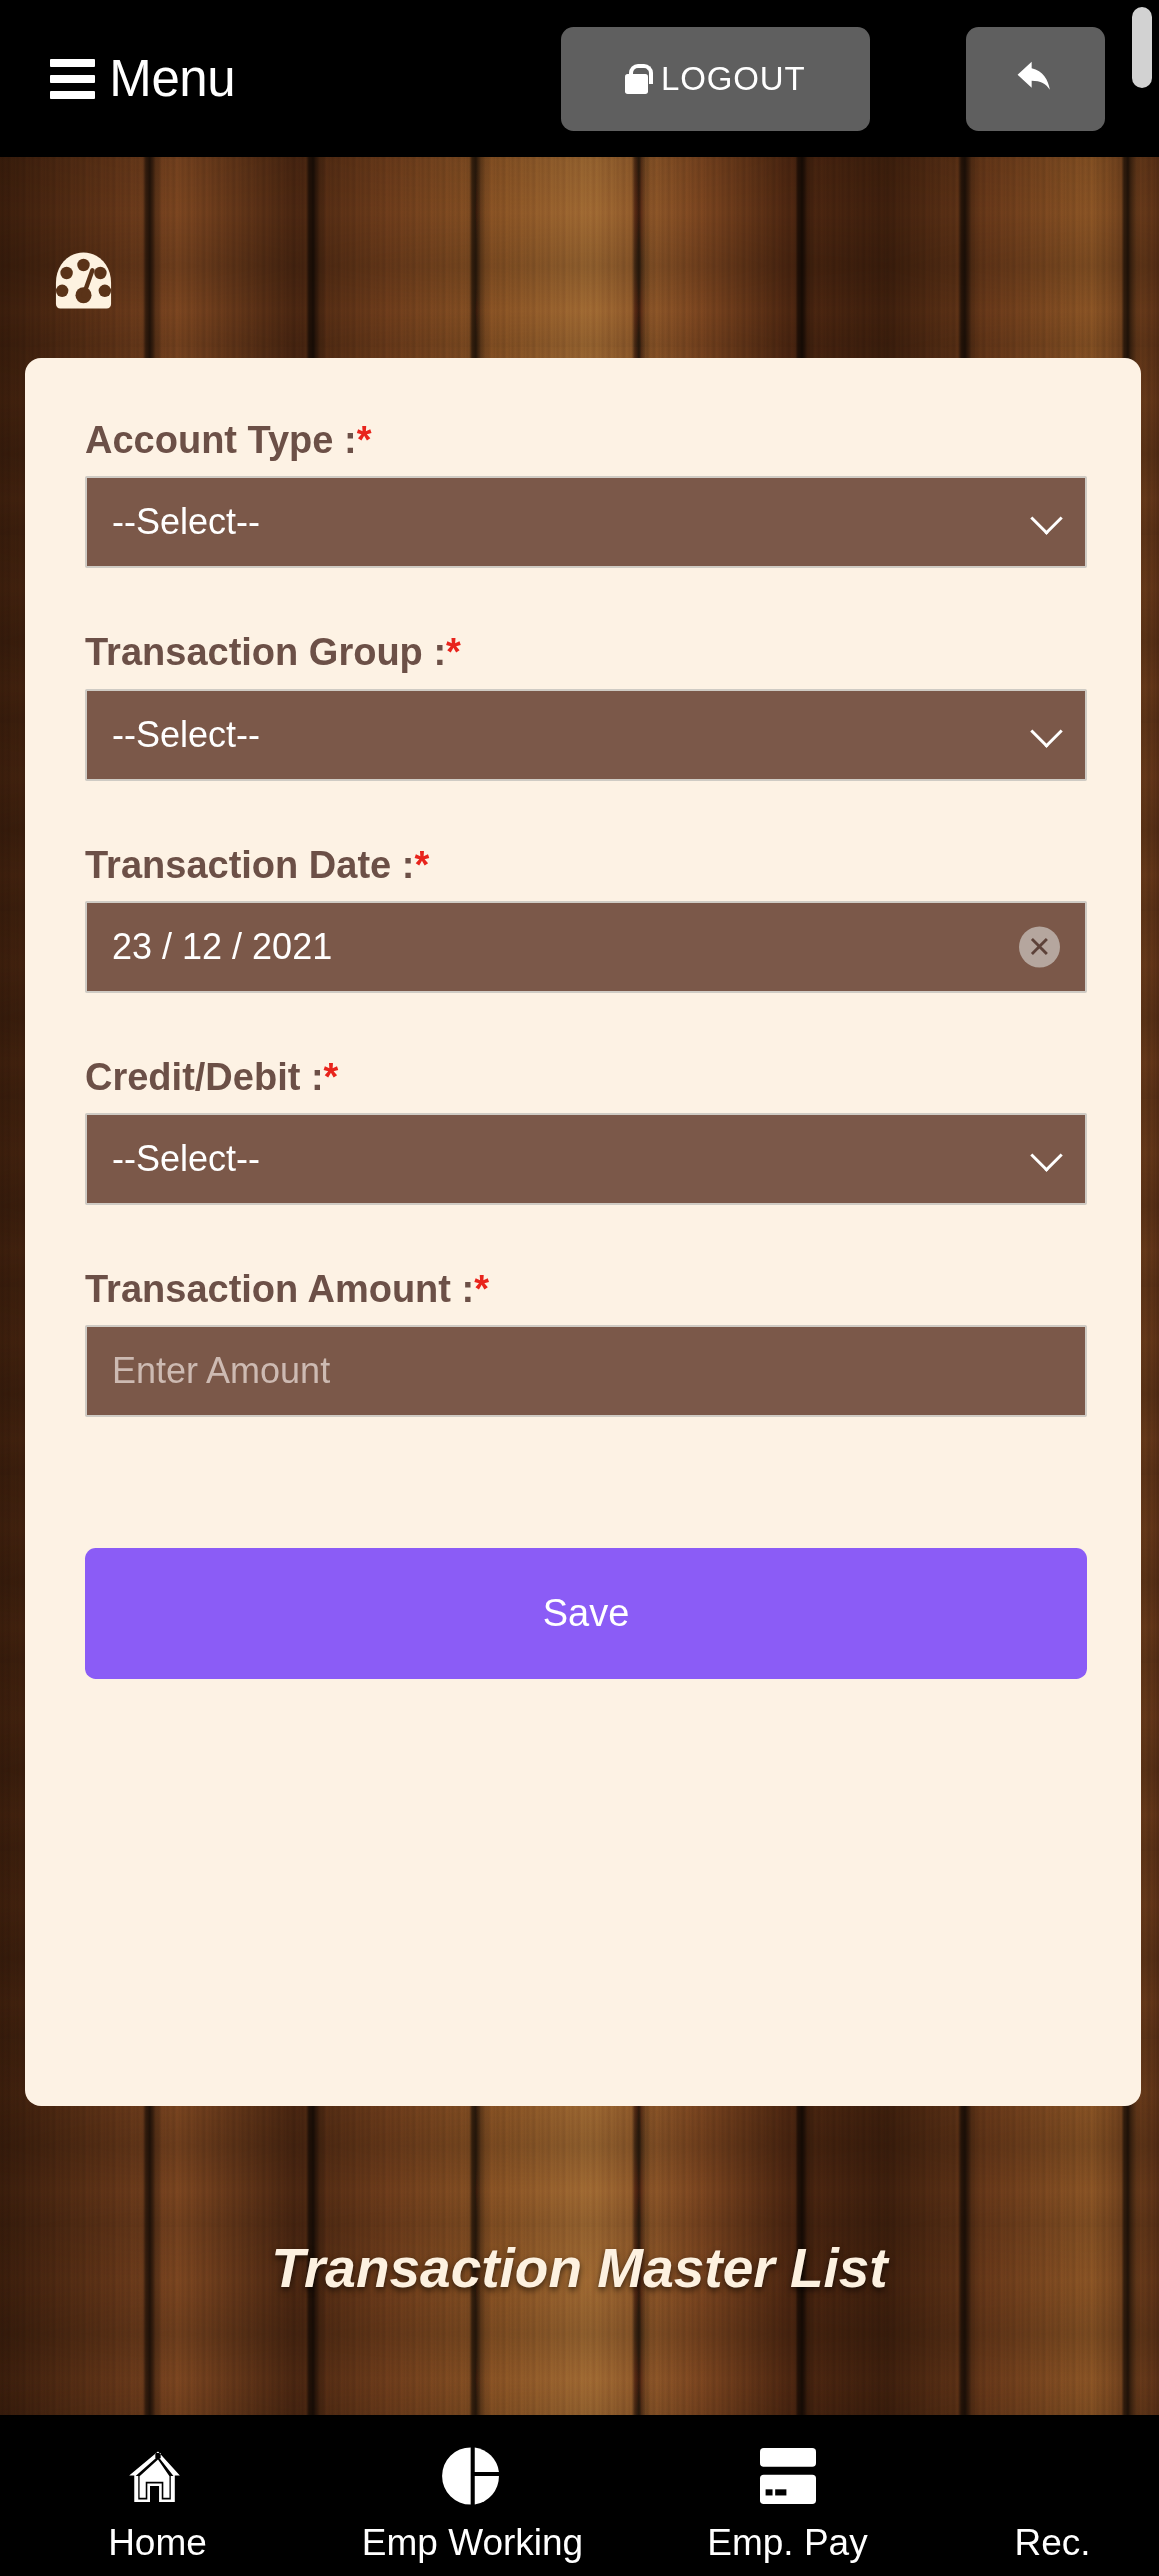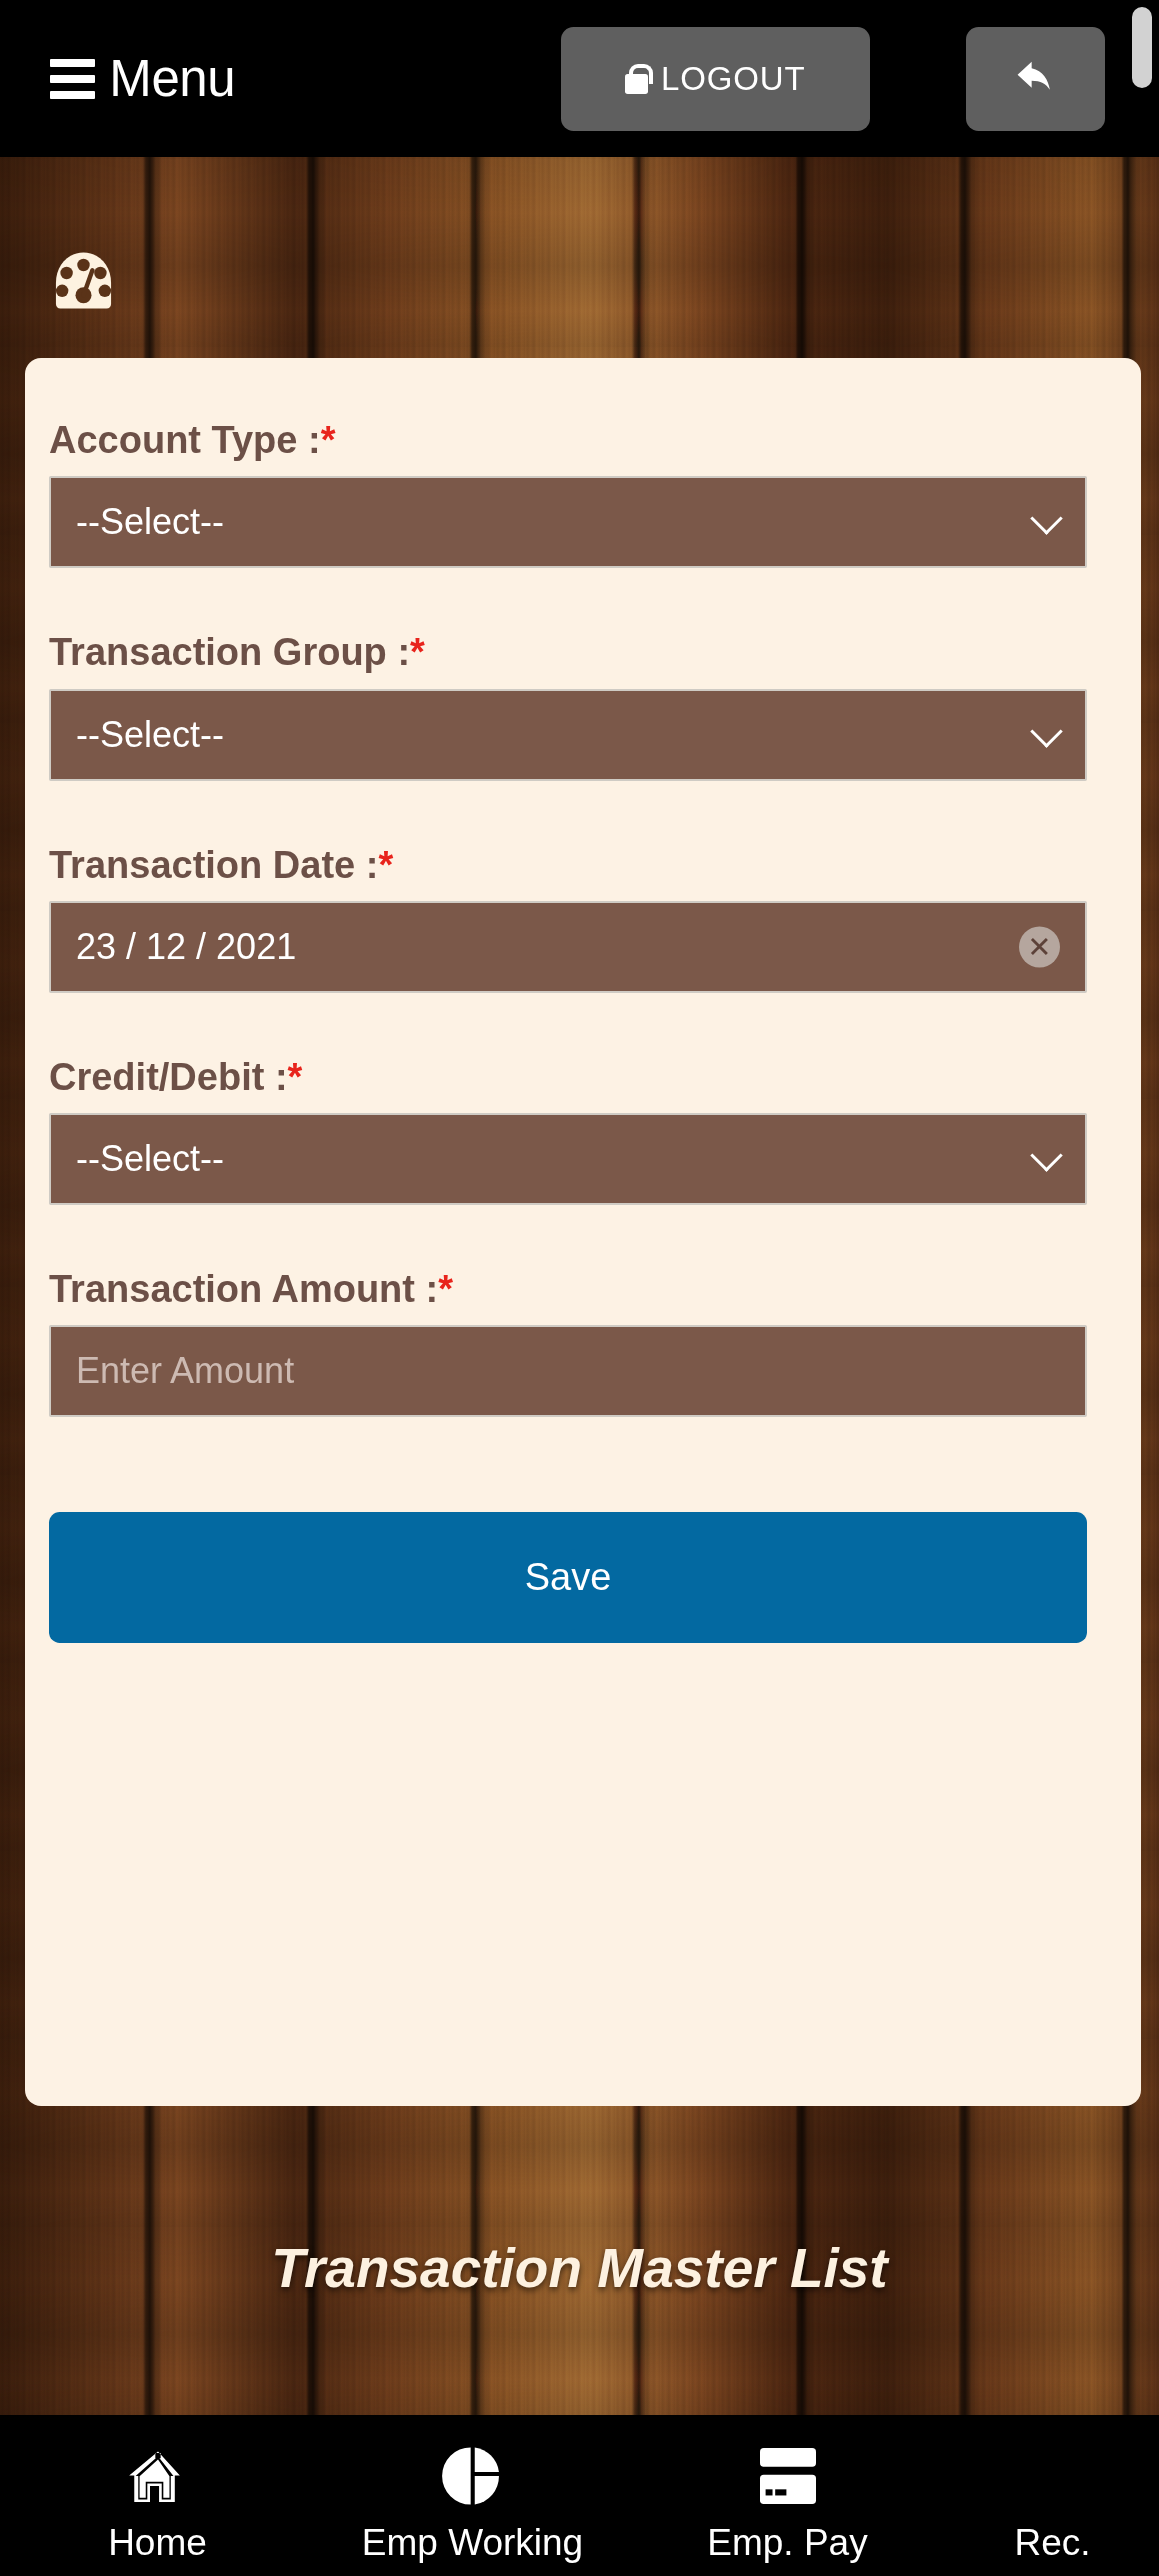--- a/index.html
+++ b/index.html
@@ -138,21 +138,21 @@
 
   
   #form-card {
     position: absolute;
     left: 25px; top: 358px;
     width: 1116px;
     height: 1748px;
     background: #fdf2e4;
     border-radius: 16px;
     z-index: 10;
-    padding: 61px 54px 0 24px;
+    padding: 61px 54px 0 60px;
   }
 
   .field { margin-bottom: 0; }
   .flabel {
     color: #6c5047;
     font-size: 38px;
     font-weight: 700;
     letter-spacing: 0px;
     white-space: nowrap;
     margin-bottom: 14.3px;
@@ -212,28 +212,28 @@
     background:
       linear-gradient(135deg, transparent 0%, transparent 42%, #55382c 42%, #55382c 52%, transparent 52%),
       linear-gradient(135deg, transparent 0%, transparent 62%, #55382c 62%, #55382c 72%, transparent 72%),
       linear-gradient(135deg, transparent 0%, transparent 82%, #55382c 82%, #55382c 92%, transparent 92%);
     cursor: nwse-resize;
   }
 
   #save-btn {
     width: 100%;
     height: 131px;
-    background: #0369a1;
+    background: #8b5cf6;
     border: none;
     border-radius: 10.7px;
     color: #fff;
     font-family: "Liberation Sans", sans-serif;
     font-size: 38px;
     cursor: pointer;
-    margin-top: 32px;
+    margin-top: 68px;
   }
 
   
   #list-heading {
     position: absolute;
     left: 0; top: 2236px;
     width: 1159px;
     text-align: center;
     color: #fdf1e0;
     font-size: 55px;

